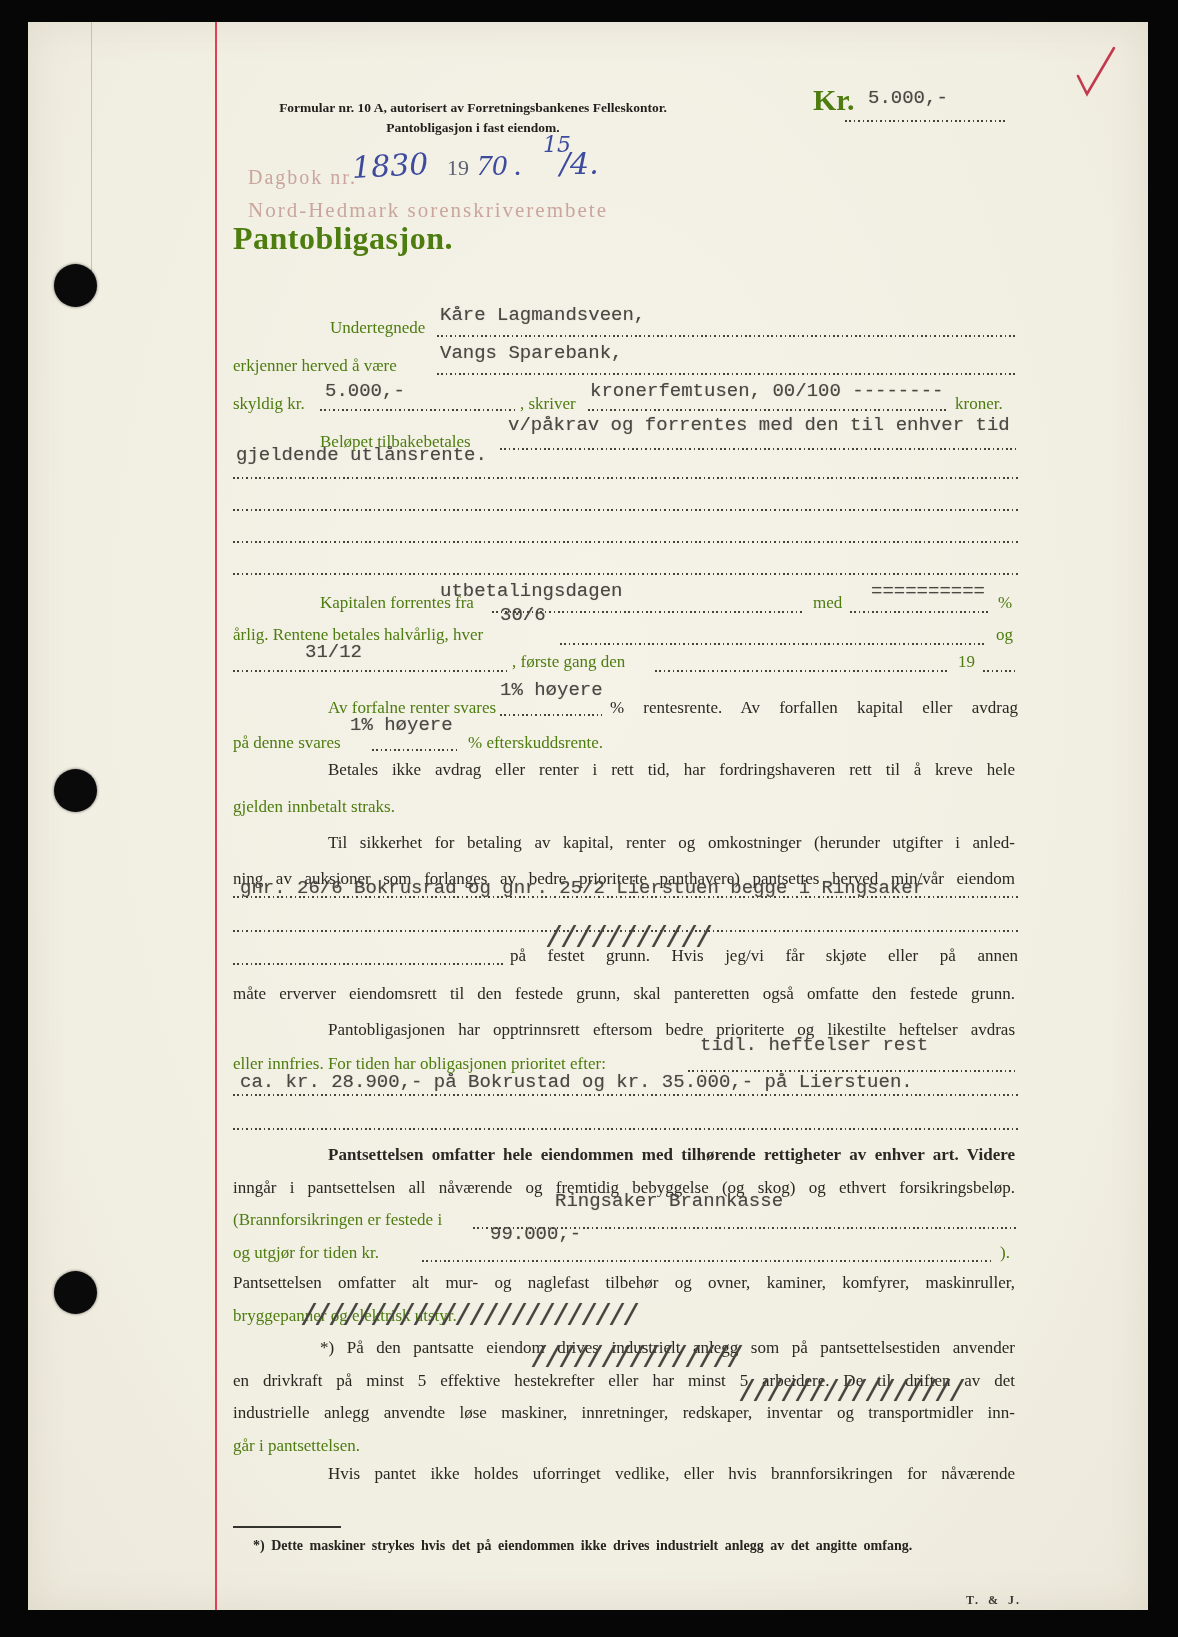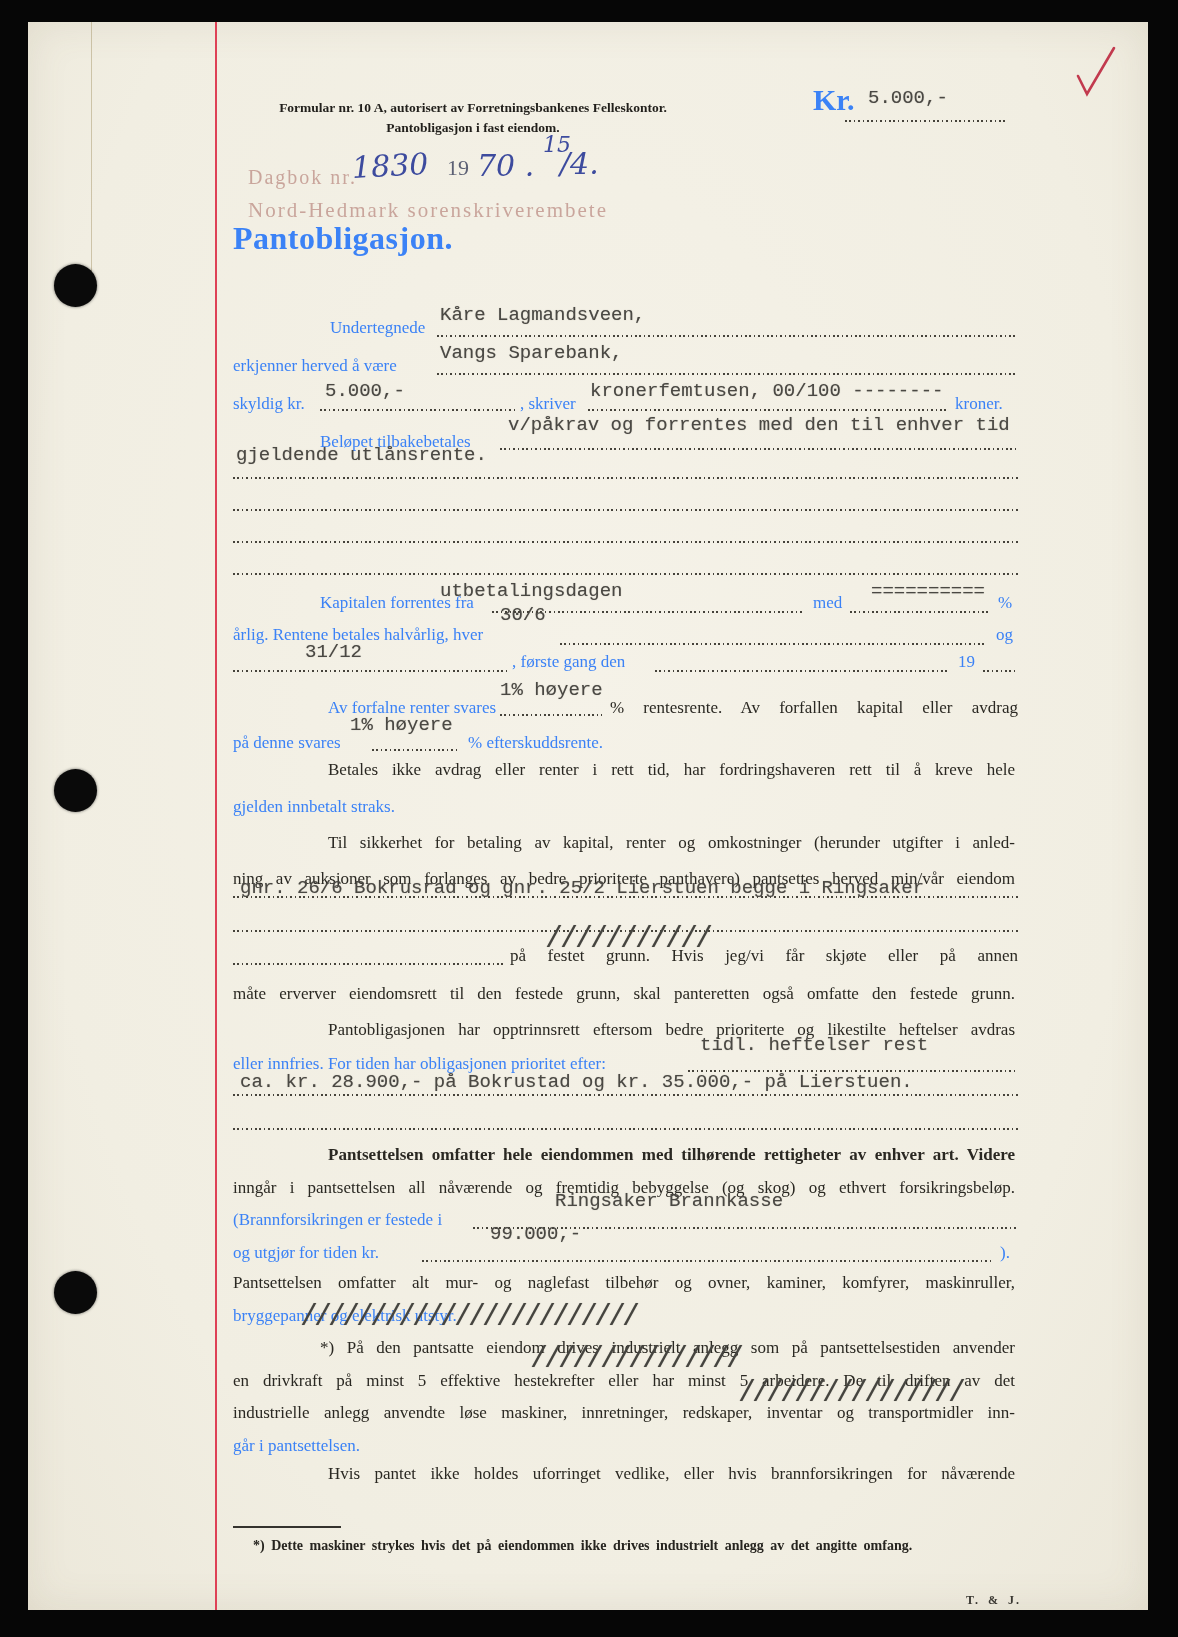--- a/index.html
+++ b/index.html
@@ -6,21 +6,21 @@
   .page{position:relative;width:1178px;height:1637px;background:#060606;overflow:hidden;
         font-family:"Liberation Serif", serif;}
   .paper{position:absolute;left:28px;top:22px;width:1120px;height:1588px;
          background:#f3f0e5;
          background-image:radial-gradient(ellipse at 50% 40%, #f5f2e8 0%, #f1eee2 70%, #ece8da 100%);
          box-shadow:inset 0 0 40px rgba(120,105,70,.12);}
   .margin-line{position:absolute;left:215px;top:22px;width:2px;height:1588px;background:#de4156;}
   .crease{position:absolute;left:91px;top:22px;width:1px;height:252px;background:rgba(175,160,120,.55);}
   .hole{position:absolute;width:43px;height:43px;border-radius:50%;background:#0a0a0a;box-shadow:0 0 3px rgba(0,0,0,.6);}
   .abs{position:absolute;}
-  .printed{position:absolute;color:#3b82f6;font-size:17px;line-height:20px;white-space:nowrap;}
+  .printed{position:absolute;color:#4d7c0f;font-size:17px;line-height:20px;white-space:nowrap;}
   .jline{position:absolute;color:#2a2822;font-size:17px;line-height:20px;white-space:normal;
          text-align:justify;text-align-last:justify;word-spacing:2px;}
   .typed{position:absolute;color:#4a4843;font-family:"Liberation Mono", monospace;
          font-size:19px;line-height:20px;white-space:nowrap;letter-spacing:0;
          text-shadow:0 0 1px rgba(70,68,62,.4);}
   .dots{position:absolute;height:2px;
         background-image:repeating-linear-gradient(90deg,#45423a 0 1.6px,transparent 1.6px 4.4px);}
   .stamp{position:absolute;color:rgba(176,120,112,.62);font-size:21px;letter-spacing:2px;white-space:nowrap;margin-left:12px;}
   .hw{position:absolute;color:#3d4b9e;font-family:"DejaVu Serif", serif;font-style:italic;white-space:nowrap;}
   .slashes{position:absolute;color:#45443f;font-family:"Liberation Mono", monospace;
@@ -44,21 +44,21 @@
   <div class="printed" style="left:813px;top:90px;font-size:30px;font-weight:bold;">Kr.</div>
   <div class="typed" style="left:868px;top:88px;">5.000,-</div>
   <div class="dots" style="left:845px;top:120px;width:163px;"></div>
   <svg class="abs" style="left:1072px;top:42px;" width="46" height="62" viewBox="0 0 46 62">
     <path d="M6 34 L15 52 L42 6" fill="none" stroke="#c23a4e" stroke-width="2.6" stroke-linecap="round"></path>
   </svg>
 
   <div class="stamp" style="left:236px;top:166px;font-size:20px;">Dagbok nr.</div>
   <div class="hw" style="left:352px;top:148px;font-size:30px;transform:rotate(-3deg);">1830</div>
   <div class="printed" style="left:447px;top:158px;font-size:22px;color:#5c6074;">19</div>
-  <div class="hw" style="left:477px;top:148px;font-size:30px;">70 .</div>
+  <div class="hw" style="left:477px;top:148px;font-size:30px;font-family:Liberation Serif, serif;">70 .</div>
   <div class="hw" style="left:543px;top:132px;font-size:22px;">15</div>
   <div class="hw" style="left:560px;top:146px;font-size:30px;">/4.</div>
   <div class="stamp" style="left:236px;top:198px;">Nord-Hedmark sorenskriverembete</div>
 
   <div class="printed" style="left:233px;top:228px;width:782px;text-align:left;font-size:32px;font-weight:bold;letter-spacing:.5px;">Pantobligasjon.</div>
 
   <div class="printed" style="left:330px;top:318px;">Undertegnede</div>
   <div class="typed" style="left:440px;top:305px;">Kåre Lagmandsveen,</div>
   <div class="dots" style="left:437px;top:335px;width:581px;"></div>
 

